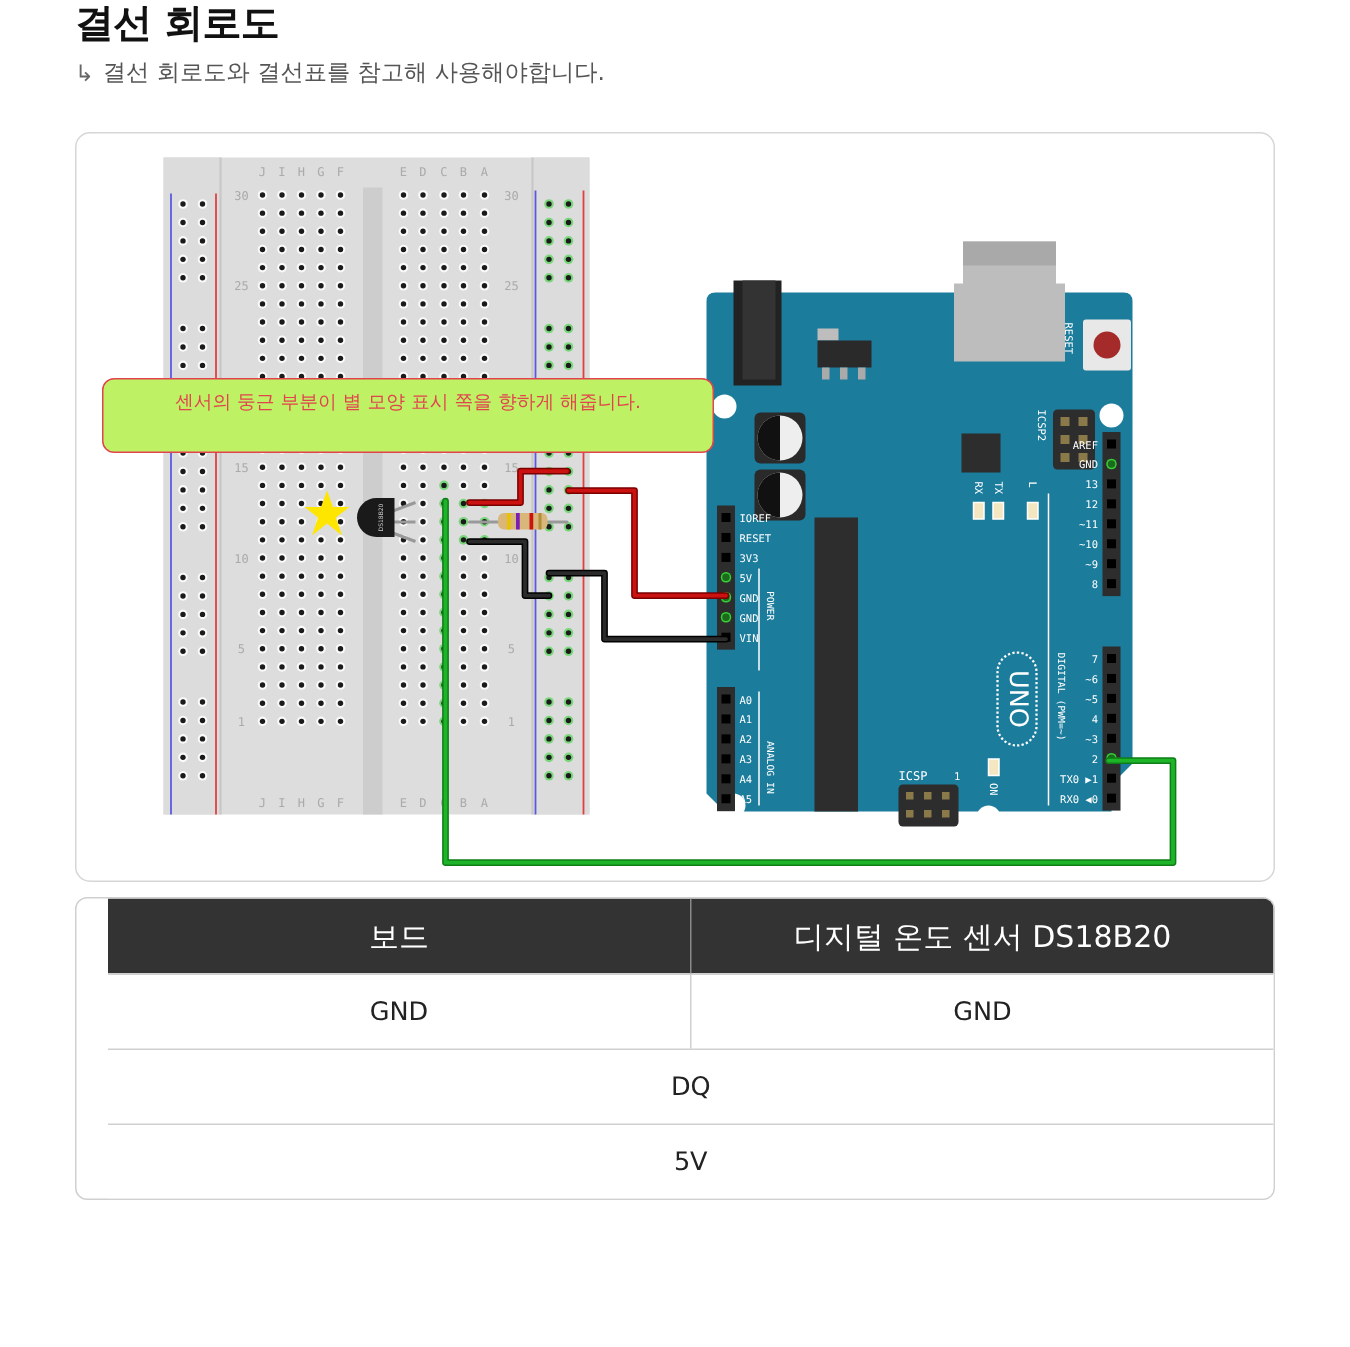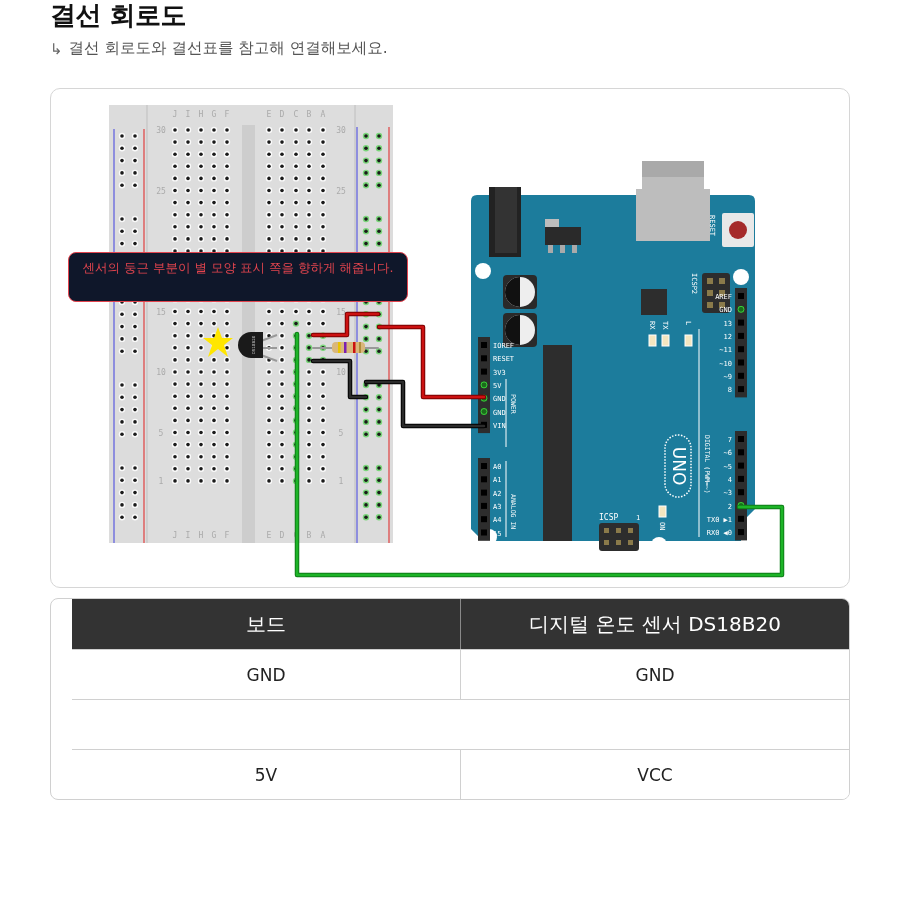--- a/index.html
+++ b/index.html
@@ -3,36 +3,36 @@
 <meta charset="utf-8">
 <style>
   * { box-sizing: border-box; margin: 0; padding: 0; }
   html, body { width: 900px; height: 898px; background: #ffffff; overflow: hidden; }
   body { font-family: "DejaVu Sans", "Liberation Sans", sans-serif; color: #222; position: relative; }
   .title { position: absolute; left: 50px; top: -2px; font-size: 26px; font-weight: bold; color: #111; letter-spacing: -0.5px; }
   .subtitle { position: absolute; left: 50px; top: 38px; font-size: 15.5px; color: #555; display: flex; align-items: center; gap: 6px; }
   .subtitle .arrow { font-size: 15px; color: #666; }
   .diagram-box { position: absolute; left: 50px; top: 88px; width: 800px; height: 500px; border: 1px solid #d6d6d6; border-radius: 10px; background: #fff; overflow: hidden; }
   .diagram-box svg { position: absolute; left: 0; top: 0; }
-  .callout { position: absolute; left: 17px; top: 163px; width: 340px; height: 50px; border: 1.5px solid #e2444e; border-radius: 8px; background: #0f172a; color: #e2444e; font-size: 12.5px; text-align: center; line-height: 19px; padding-top: 5px; }
+  .callout { position: absolute; left: 17px; top: 163px; width: 408px; height: 50px; border: 1.5px solid #e2444e; border-radius: 8px; background: #bef264; color: #e2444e; font-size: 12.5px; text-align: center; line-height: 19px; padding-top: 5px; }
   .wiring-table { position: absolute; left: 50px; top: 598px; width: 800px; border: 1px solid #d0d0d0; border-radius: 8px; overflow: hidden; padding-left: 21px; }
   .row { display: flex; height: 50px; border-top: 1px solid #d0d0d0; background: #fff; }
   .row.header { background: #333333; border-top: none; height: 50px; }
   .cell { flex: 1; display: flex; align-items: center; justify-content: center; font-size: 17px; color: #222; }
   .cell + .cell { border-left: 1px solid #d0d0d0; }
   .row.header .cell { color: #fff; font-size: 20px; }
   .row.header .cell + .cell { border-left: 1px solid #8a8a8a; }
 </style>
 </head>
 <body>
 
 <div class="title">결선 회로도</div>
 <div class="subtitle">
   <span class="arrow">↳</span>
-  <span>결선 회로도와 결선표를 참고해 연결해보세요.</span>
+  <span>결선 회로도와 결선표를 참고해 사용해야합니다.</span>
 </div>
 
 <div class="diagram-box">
   <svg id="diagram-svg" width="800" height="500" viewBox="0 0 800 500">
 
     <g id="breadboard">
       <rect x="58" y="16" width="284" height="438" fill="#dddddd"></rect>
       <rect x="58" y="16" width="38" height="438" fill="#dcdcdc"></rect>
       <rect x="304" y="16" width="38" height="438" fill="#dcdcdc"></rect>
       <line x1="96" y1="16" x2="96" y2="454" stroke="#c8c8c8" stroke-width="1.5"></line>
@@ -1068,18 +1068,18 @@
 <div class="wiring-table">
   <div class="row header">
     <div class="cell">보드</div>
     <div class="cell">디지털 온도 센서 DS18B20</div>
   </div>
   <div class="row">
     <div class="cell">GND</div>
     <div class="cell">GND</div>
   </div>
   <div class="row">
+    <div class="cell">DQ</div>
   </div>
   <div class="row">
     <div class="cell">5V</div>
-    <div class="cell">VCC</div>
   </div>
 </div>
 
 </body></html>

